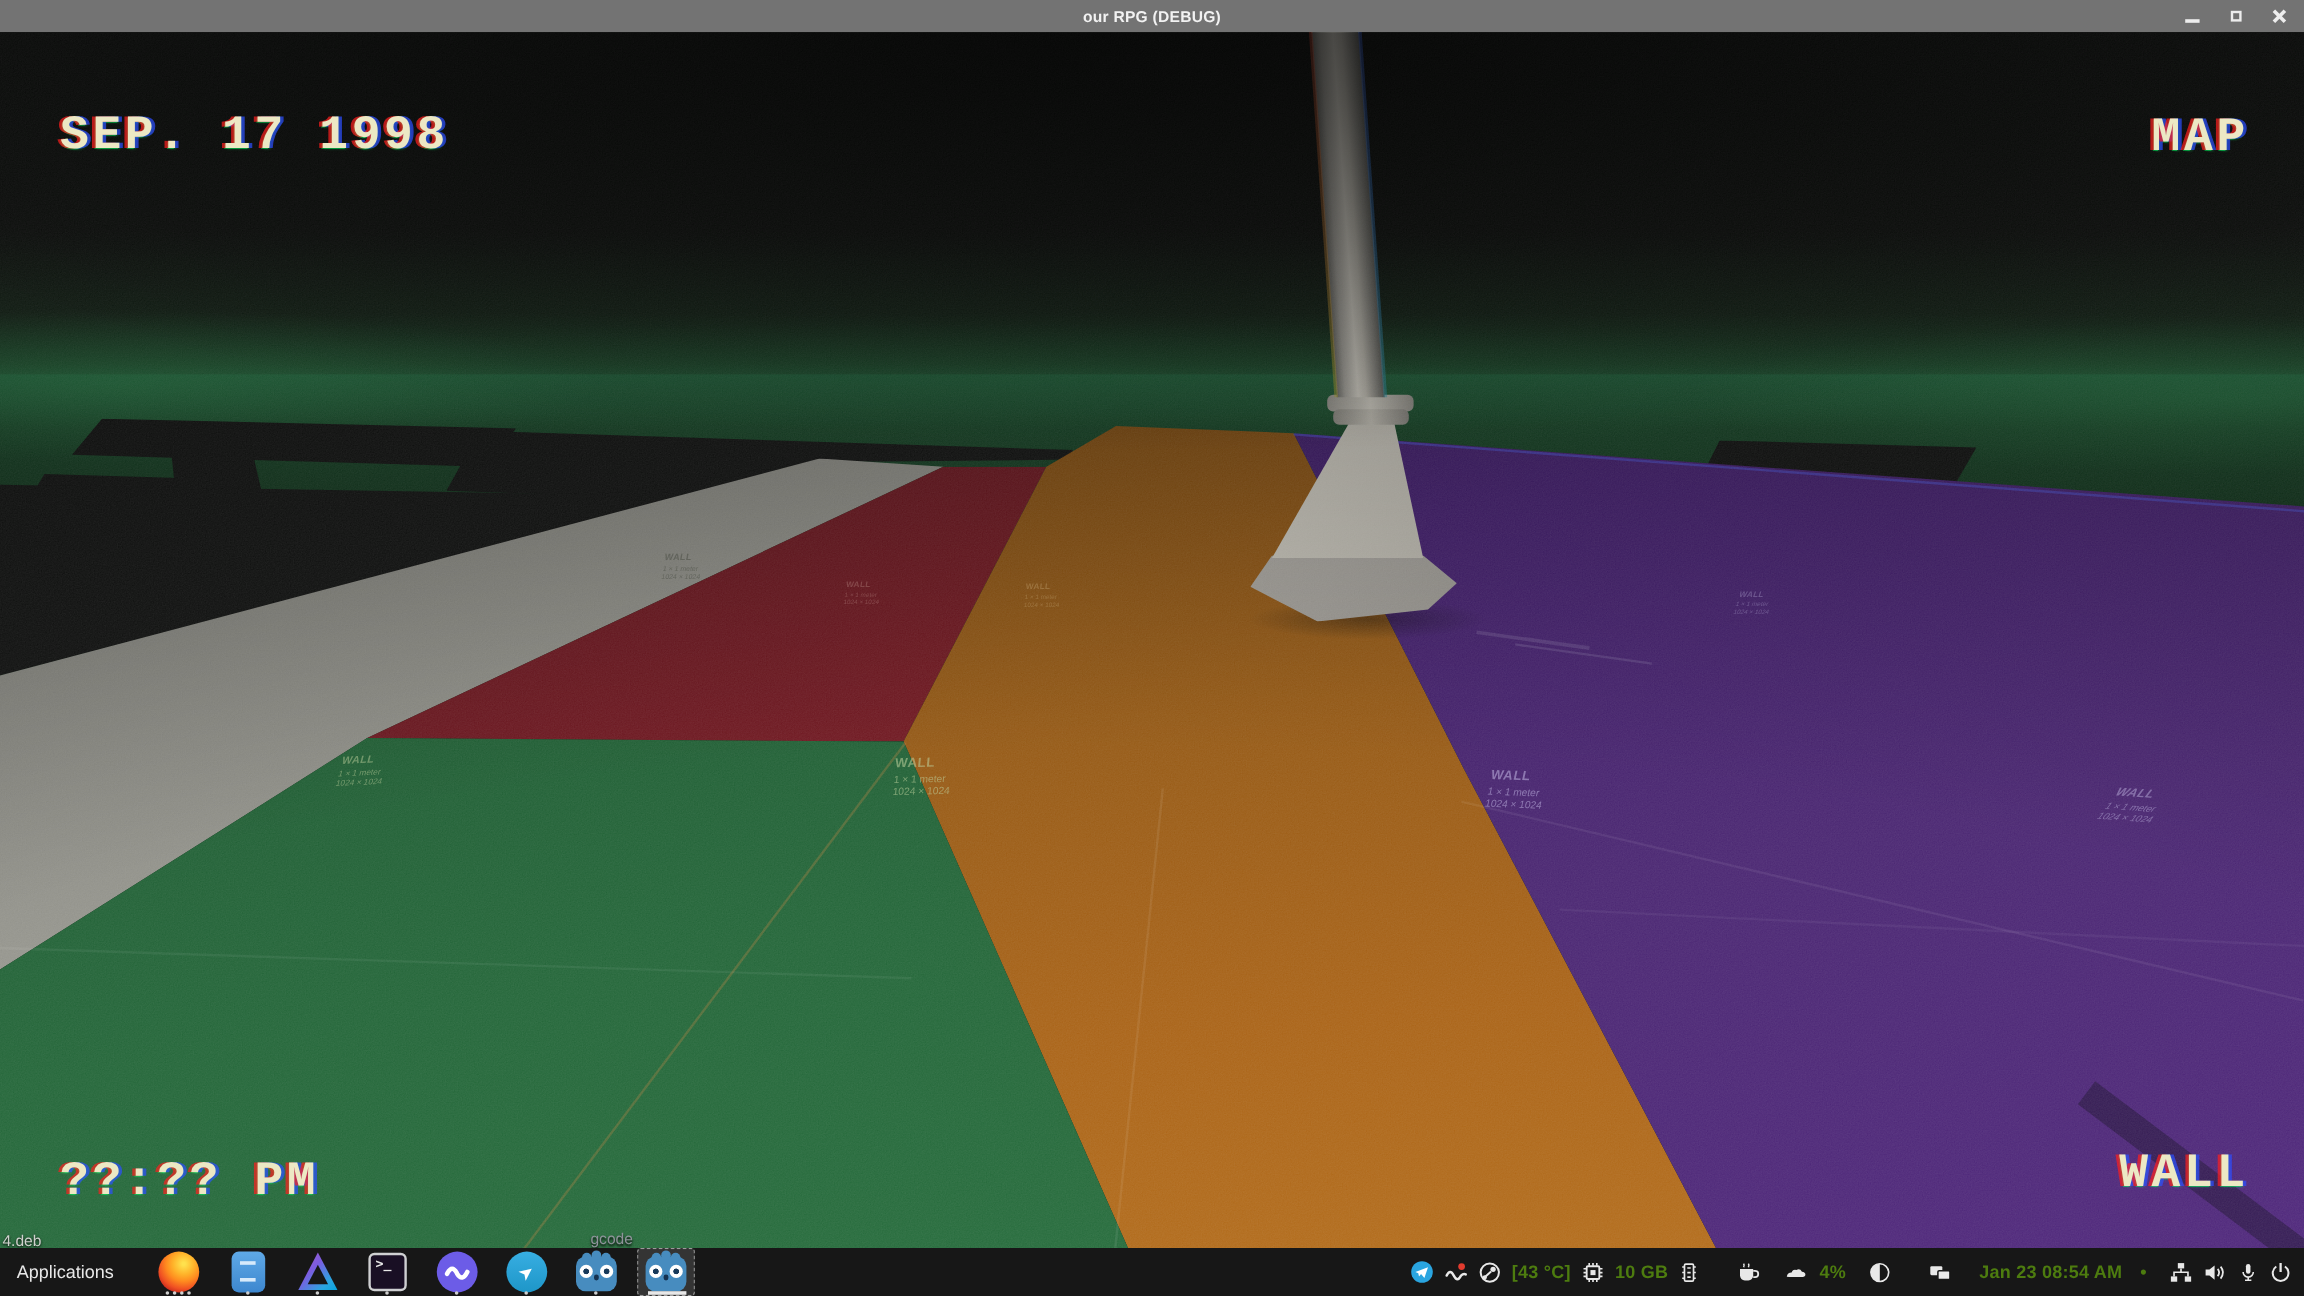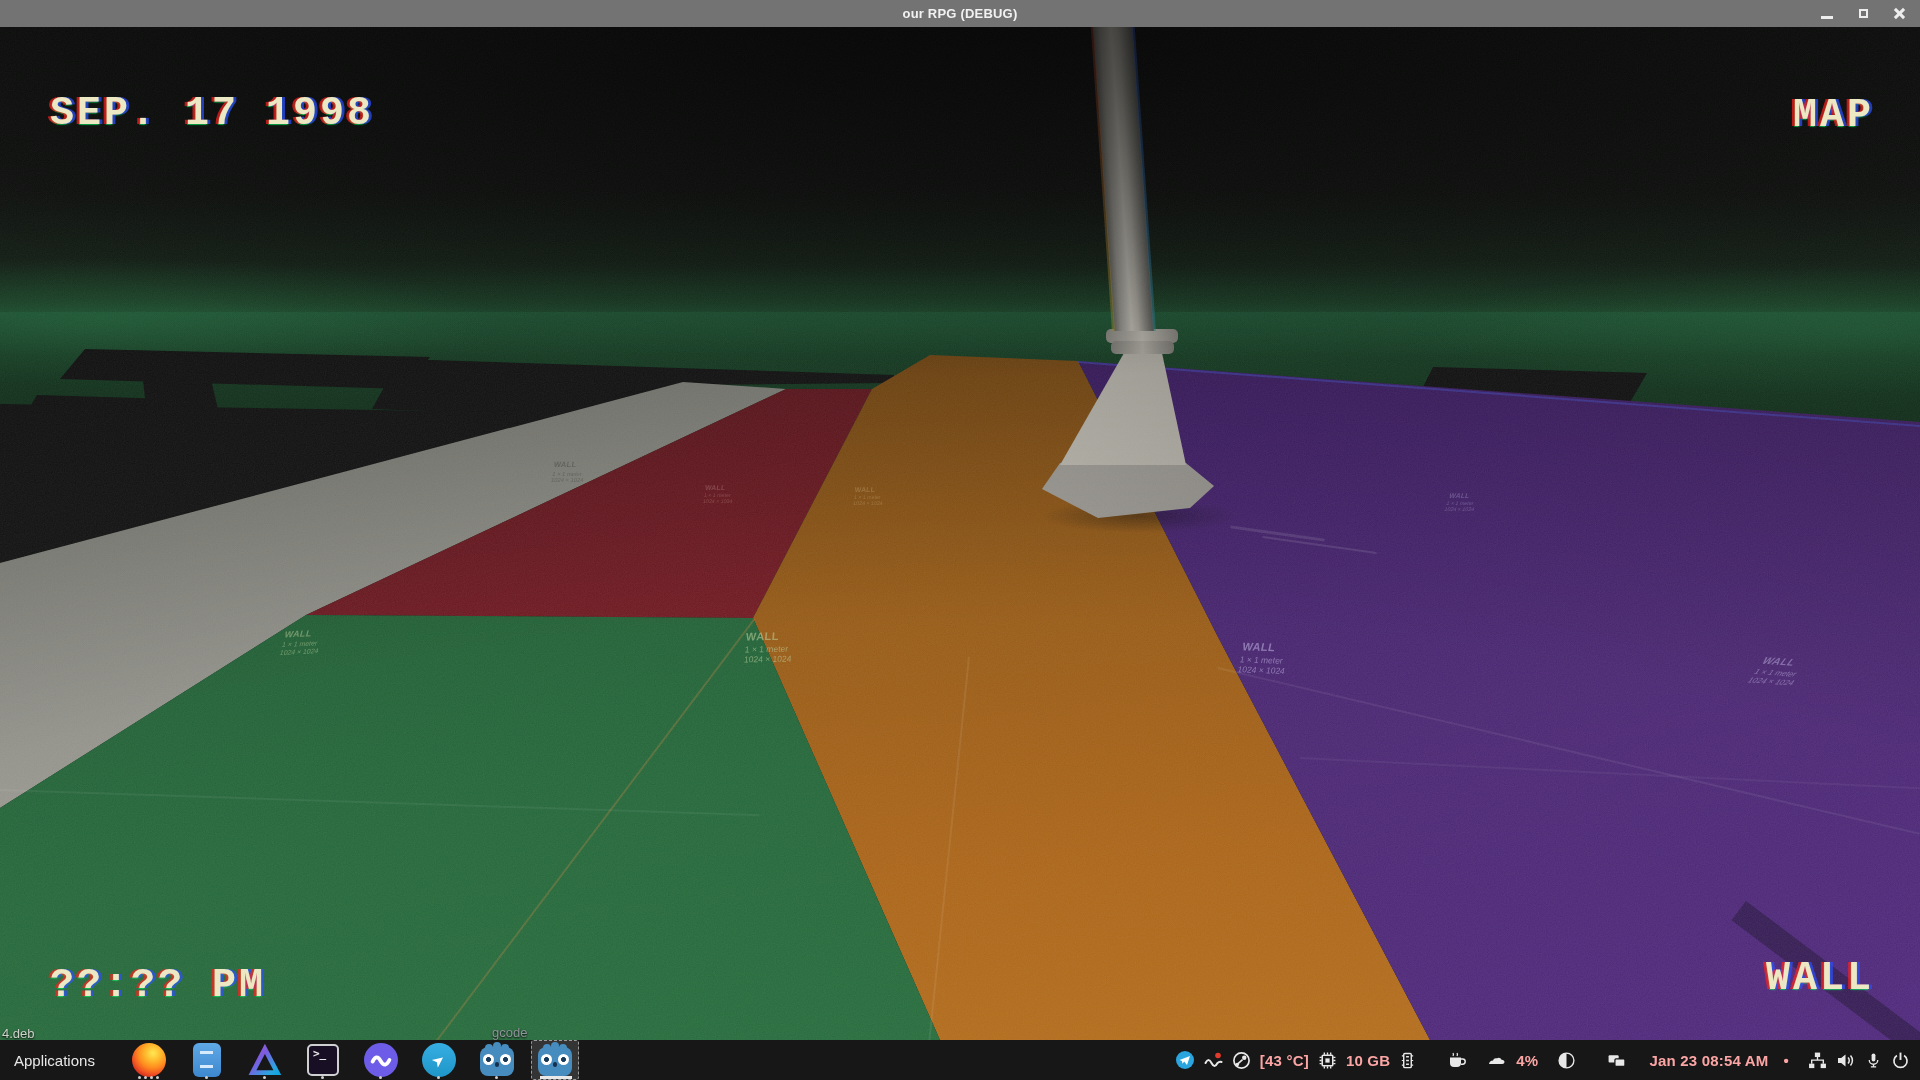--- a/index.html
+++ b/index.html
@@ -135,21 +135,21 @@
   .ic-terminal { width:32px; height:32px; background:#190f24; border:2px solid #cfd0d2; border-radius:5px; color:#e8e8e8; font-family:"DejaVu Sans Mono", monospace; font-size:11px; font-weight:bold; display:flex; padding:2px 0 0 4px; line-height:1; }
   .ic-wave { width:34px; height:34px; border-radius:50%; background:#6c5ce7; display:flex; align-items:center; justify-content:center; }
   .ic-telegram { width:34px; height:34px; border-radius:50%; background:linear-gradient(180deg,#37aee2,#1e96c8); color:#fff; display:flex; align-items:center; justify-content:center; font-size:15px; }
   .ic-telegram span { transform:rotate(-38deg) translateX(-1px); }
   .ic-godot { width:34px; height:29px; background:#478cbf; border-radius:8px; position:relative; margin-top:2px; }
   .ic-godot::before { content:""; position:absolute; top:-3px; left:5px; width:8px; height:8px; border-radius:50%; background:#478cbf; box-shadow:16px 0 0 #478cbf, 8px -2px 0 #478cbf; }
   .ic-godot .eye { position:absolute; top:7px; width:11px; height:11px; border-radius:50%; background:radial-gradient(circle at 50% 50%, #183a5a 28%, #fff 34%); }
   .ic-godot .eye.l { left:3px; } .ic-godot .eye.r { right:3px; }
   .ic-godot .nose { position:absolute; left:15px; top:15px; width:4px; height:5px; background:#15314f; border-radius:2px; }
 
-  #tray { margin-left:auto; display:flex; align-items:center; gap:9px; padding-right:10px; color:#fca5a5; font-size:15px; font-weight:bold; }
+  #tray { margin-left:auto; display:flex; align-items:center; gap:9px; padding-right:10px; color:#4d7c0f; font-size:15px; font-weight:bold; }
   #tray .txt { letter-spacing:.2px; }
   #tray svg { display:block; }
   .gap-l { margin-left:10px; } .gap-xl { margin-left:22px; }
   #clock { margin-left:14px; margin-right:6px; }
 
   [data-interactable] { cursor:default; }
 </style>
 </head>
 <body>
 

